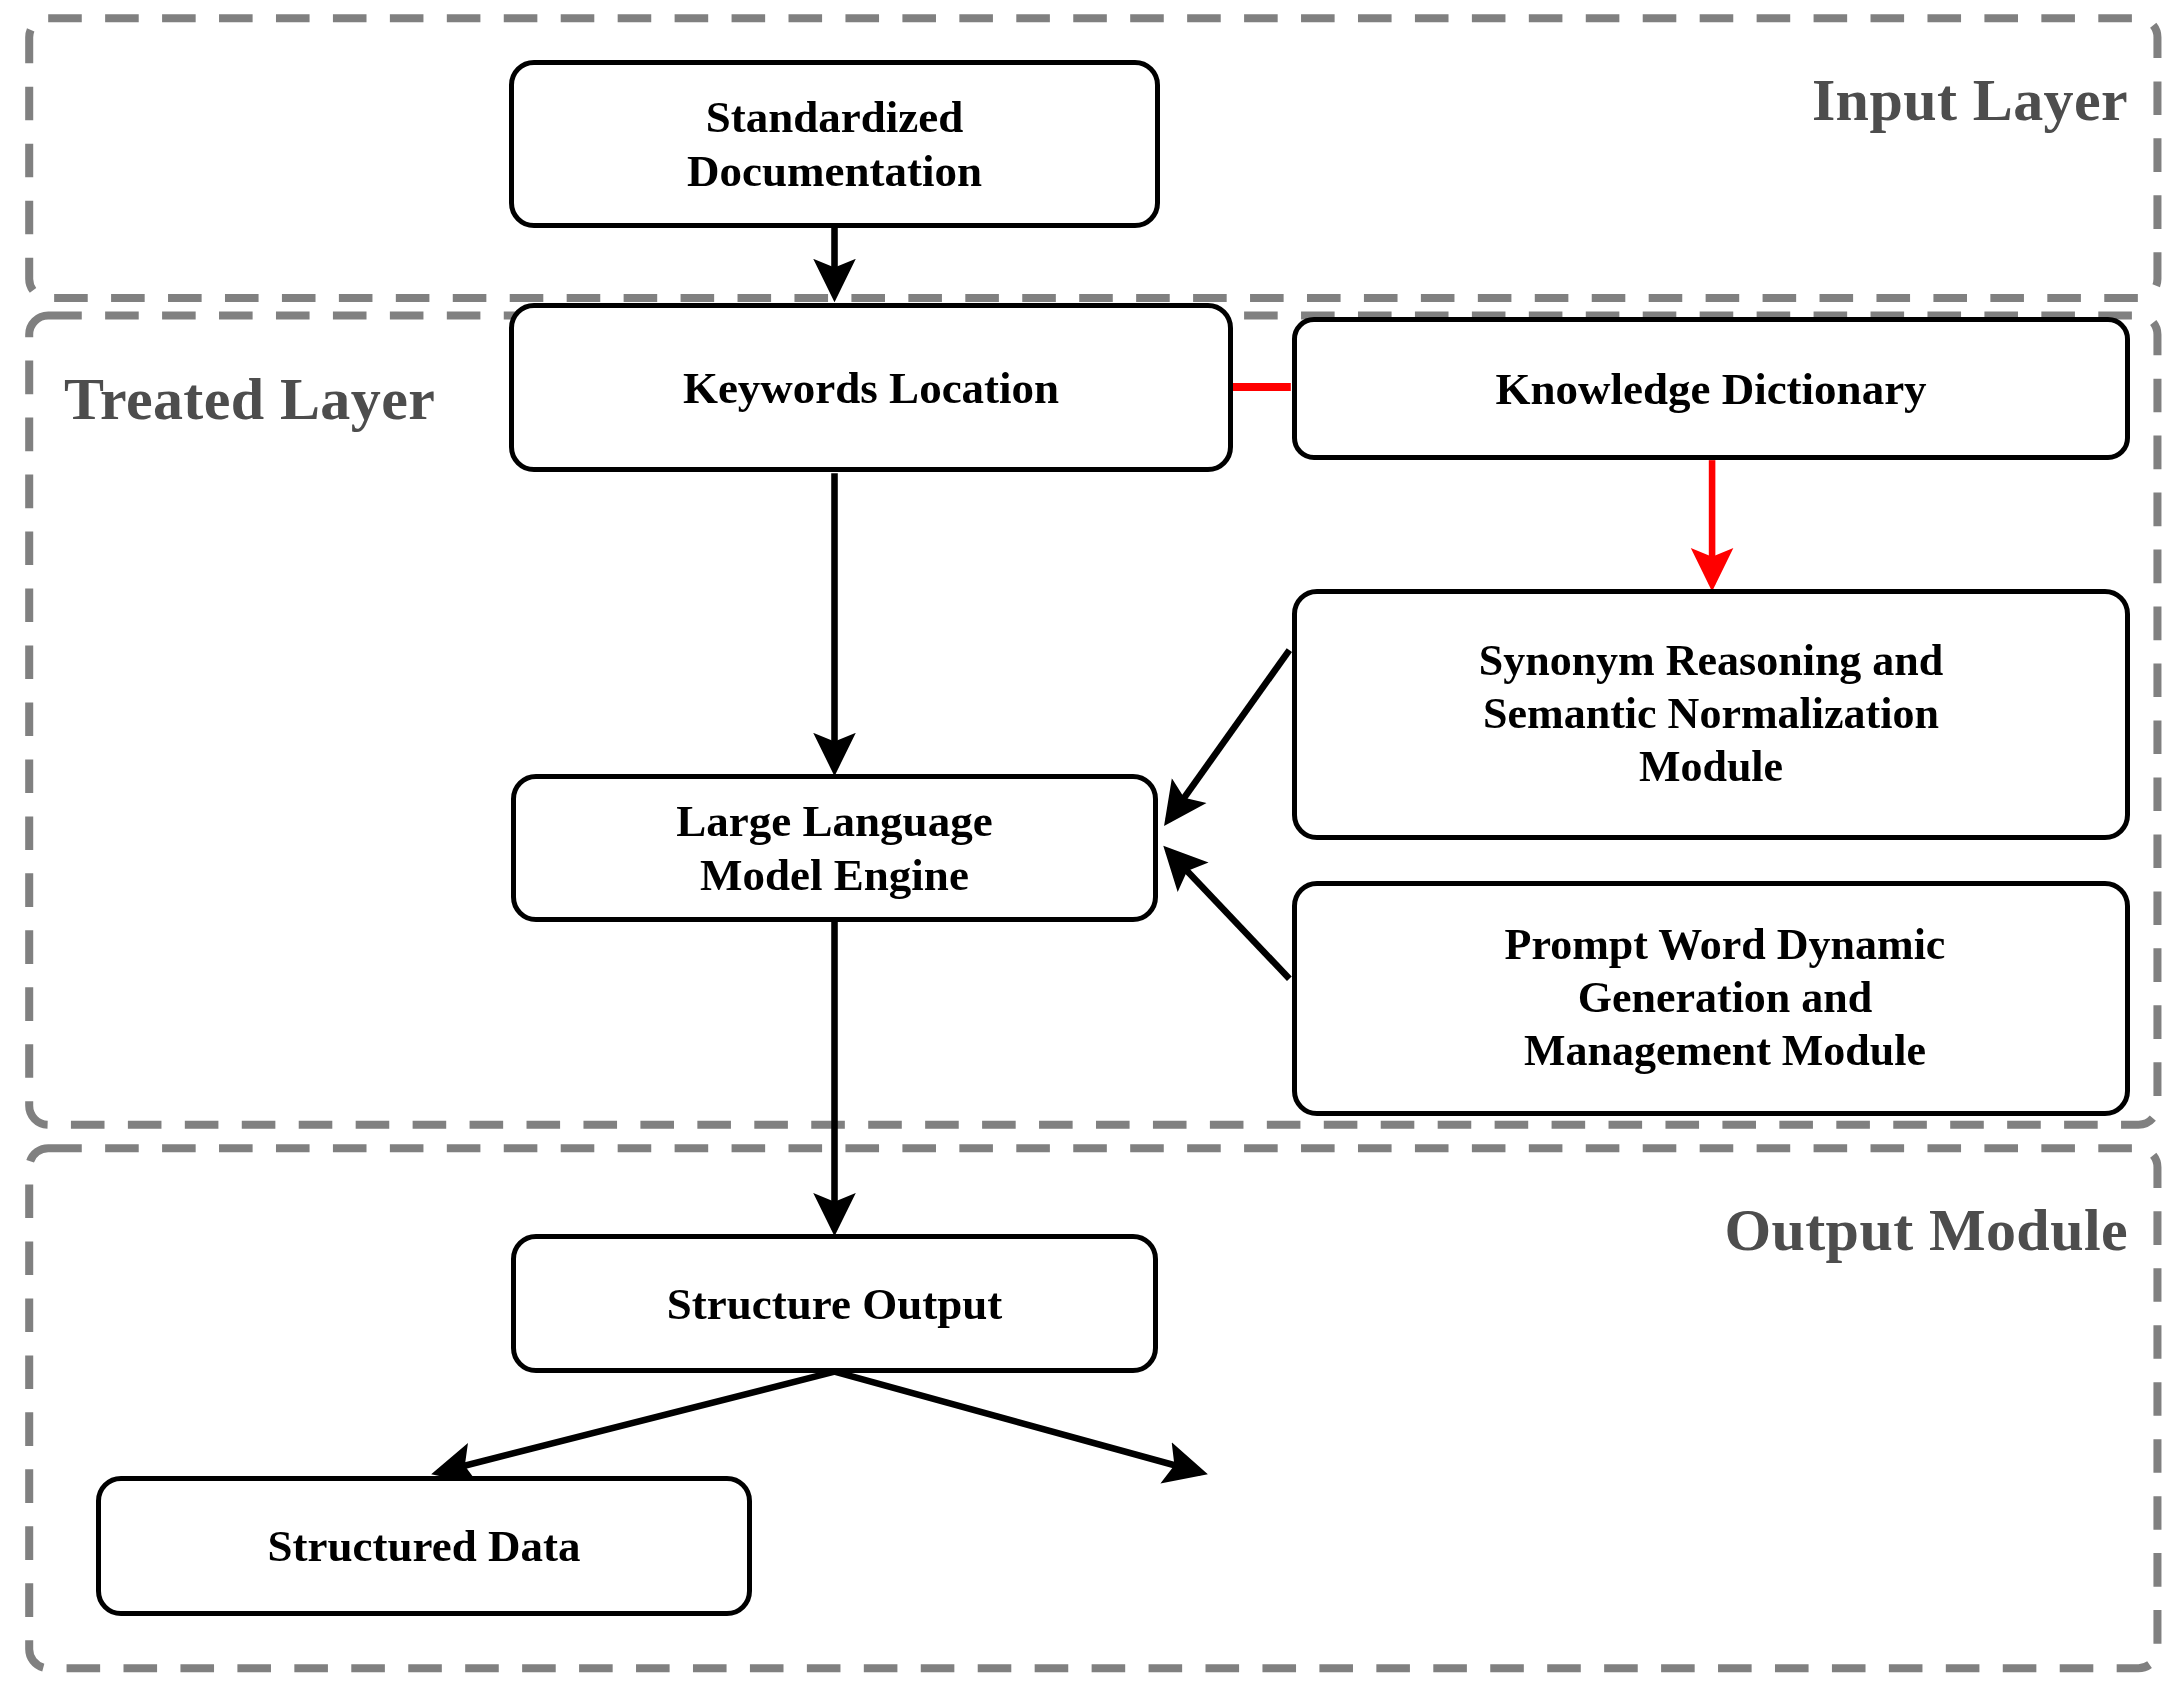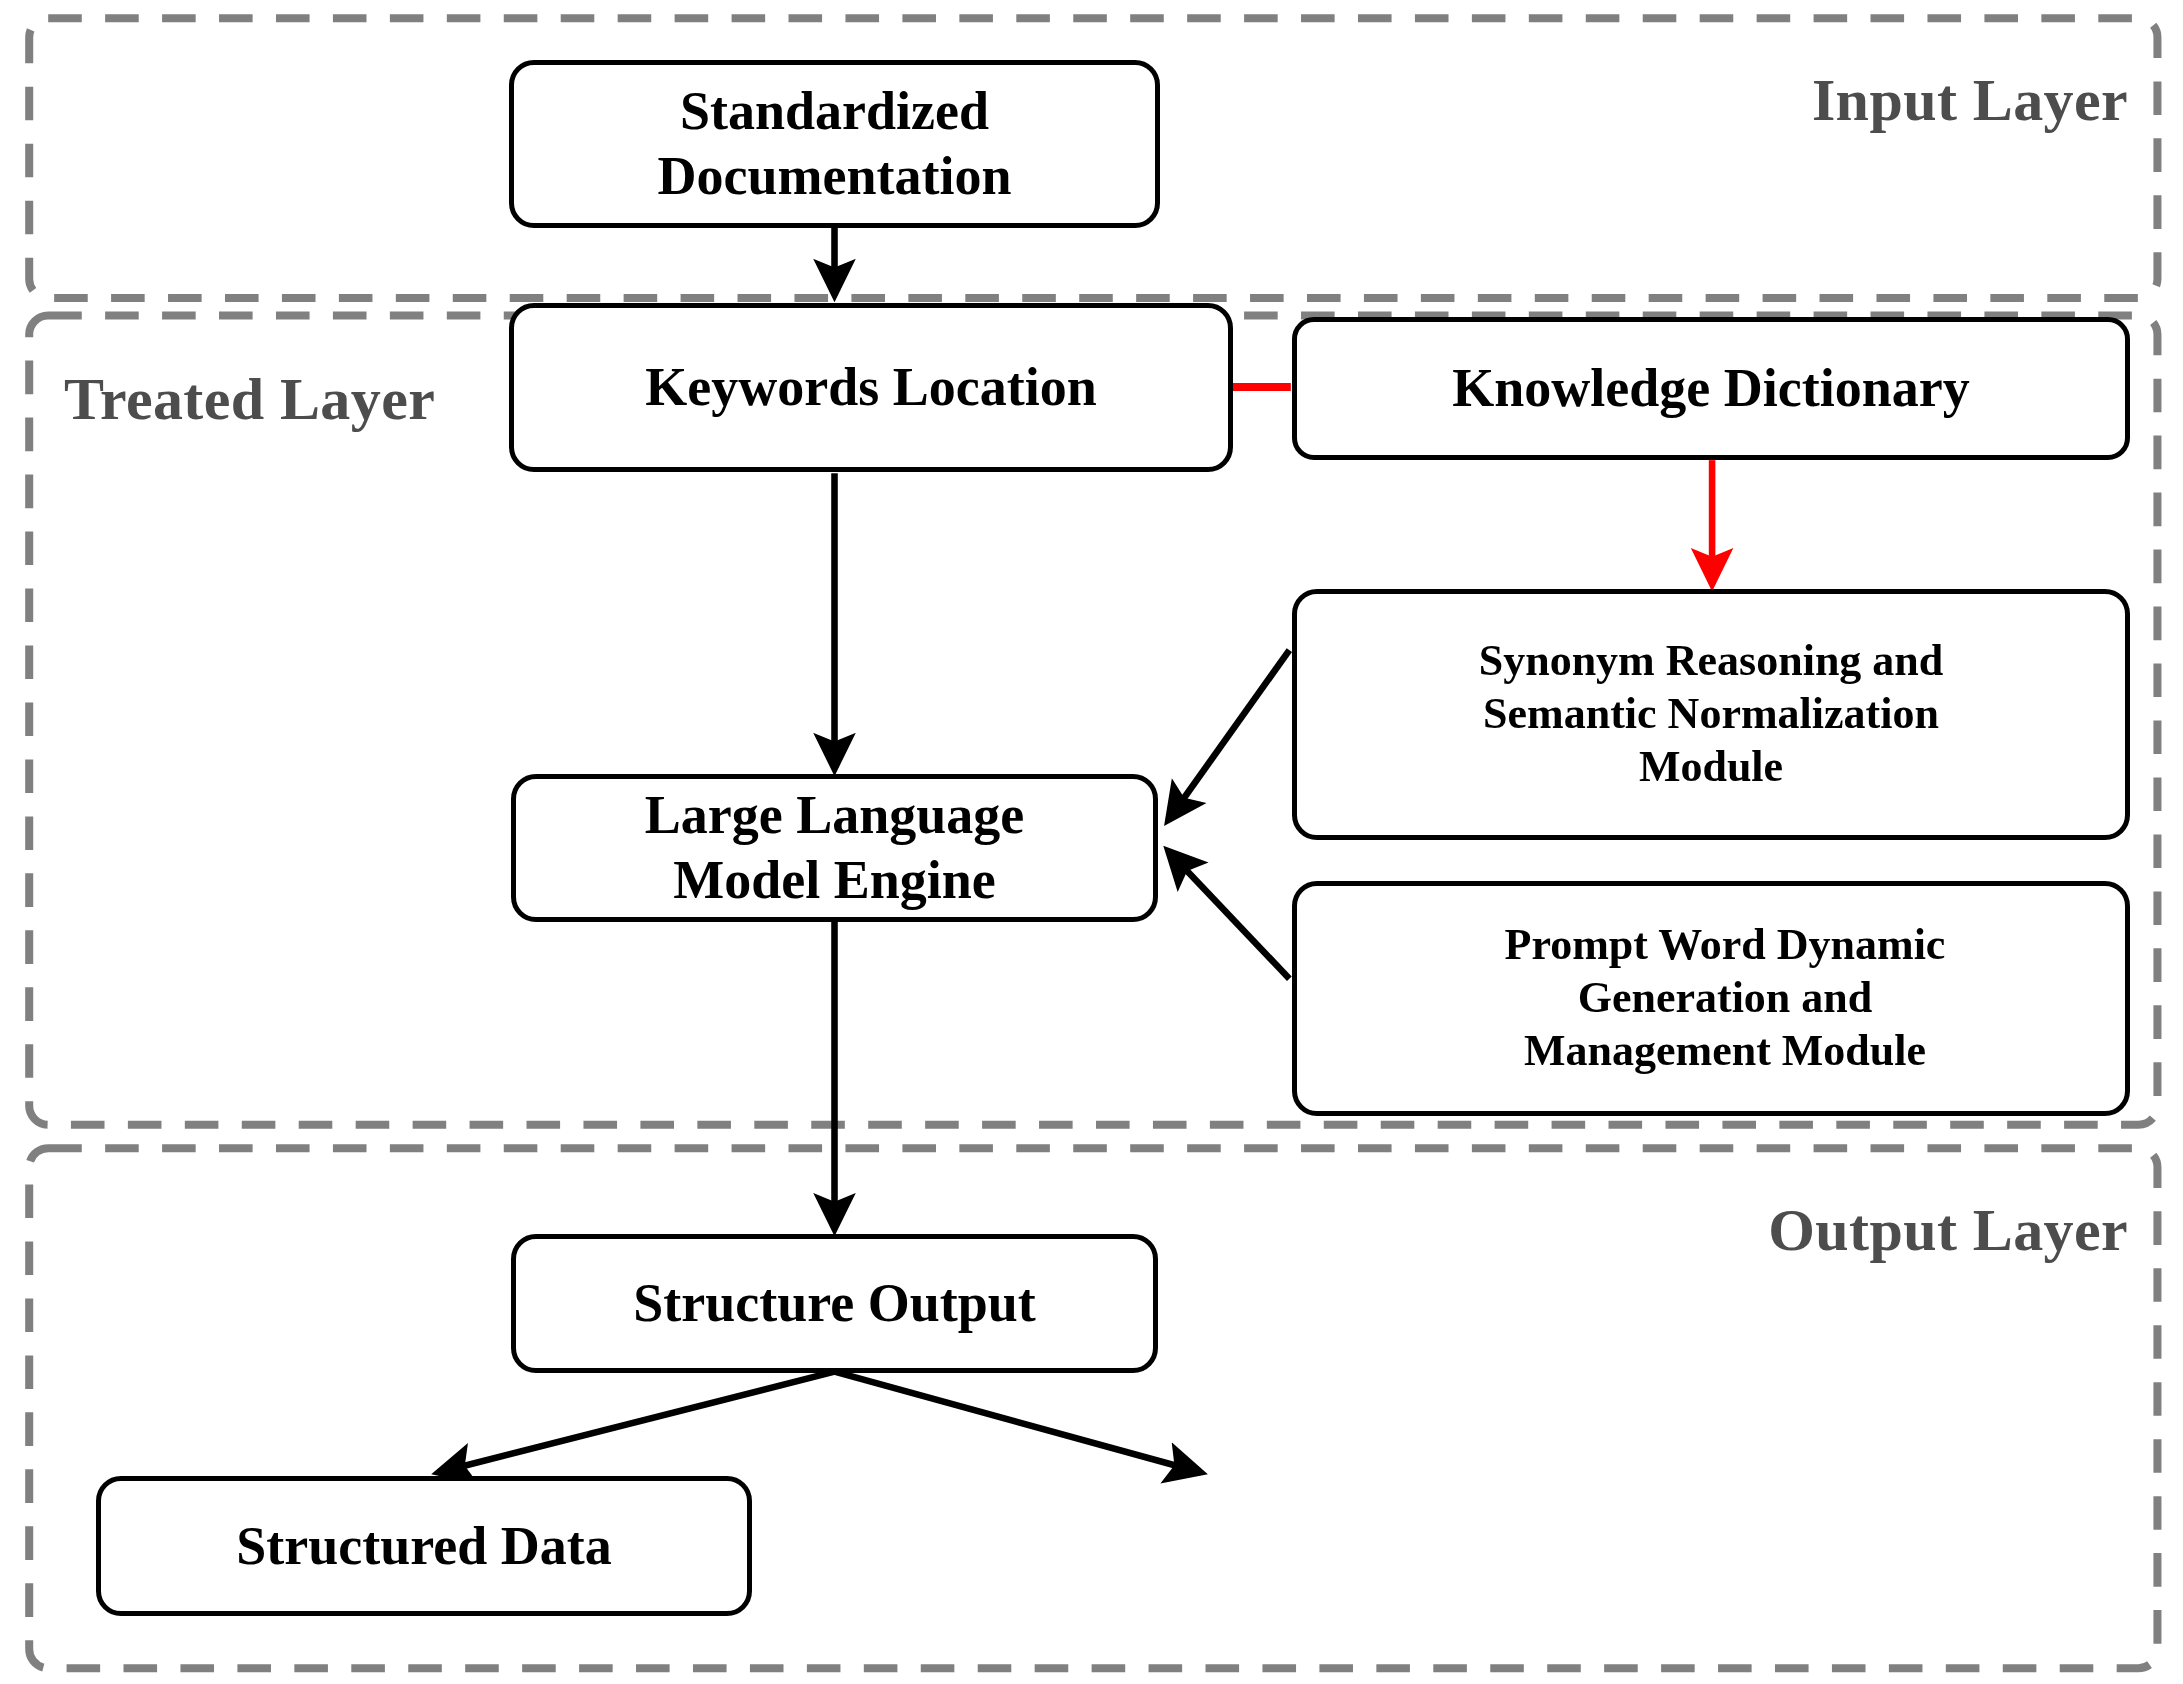--- a/index.html
+++ b/index.html
@@ -8,21 +8,21 @@
   svg.layer{position:absolute;left:0;top:0;width:2183px;height:1685px;}
   .node{position:absolute;display:flex;align-items:center;justify-content:center;
         text-align:center;box-sizing:border-box;background:#fff;
         border:5.1px solid #000;border-radius:25px;
         font-weight:bold;color:#000;line-height:1.20;
         font-family:"Liberation Serif",serif;}
   .node span{display:block;padding:0 13px;}
   .layer-label{position:absolute;color:#4d4d4d;font-weight:bold;
                font-family:"Liberation Serif",serif;font-size:60px;
                letter-spacing:0.4px;white-space:nowrap;}
-  .fs-big{font-size:54px;font-family:Liberation Serif, serif;}
+  .fs-big{font-size:45px;font-family:Liberation Serif, serif;}
   .fs-mod{font-size:44px;}
 </style>
 </head>
 <body>
 
 <div id="canvas">
 
   <svg class="layer" viewBox="0 0 2990 2307" preserveAspectRatio="none">
     <rect x="40" y="25" width="2915" height="383" rx="26" ry="26" fill="none" stroke="#808080" stroke-width="11" stroke-dasharray="46 32" stroke-linecap="butt"></rect>
     <rect x="40" y="432" width="2915" height="1108" rx="26" ry="26" fill="none" stroke="#808080" stroke-width="11" stroke-dasharray="46 32" stroke-linecap="butt"></rect>
@@ -55,21 +55,21 @@
 
     <line x1="1143" y1="1878" x2="600" y2="2016" stroke="#000000" stroke-width="9" marker-end="url(#ah-black)"></line>
 
     <line x1="1143" y1="1878" x2="1645" y2="2016" stroke="#000000" stroke-width="9" marker-end="url(#ah-black)"></line>
   </svg>
 
   <div class="layer-label" style="right:55px; top:66px;">Input Layer</div>
 
   <div class="layer-label" style="left:64px; top:365px;">Treated Layer</div>
 
-  <div class="layer-label" style="right:55px; top:1196px;">Output Layer</div>
+  <div class="layer-label" style="right:55px; top:1196px;">Output Module</div>
 
   <div class="node fs-big" style="left:509px; top:60px; width:651px; height:168px;">
     <span style="white-space:pre-line;">Standardized
 Documentation</span>
   </div>
 
   <div class="node fs-big" style="left:509px; top:303px; width:724px; height:169px;">
     <span style="white-space:pre-line;">Keywords Location</span>
   </div>
 

